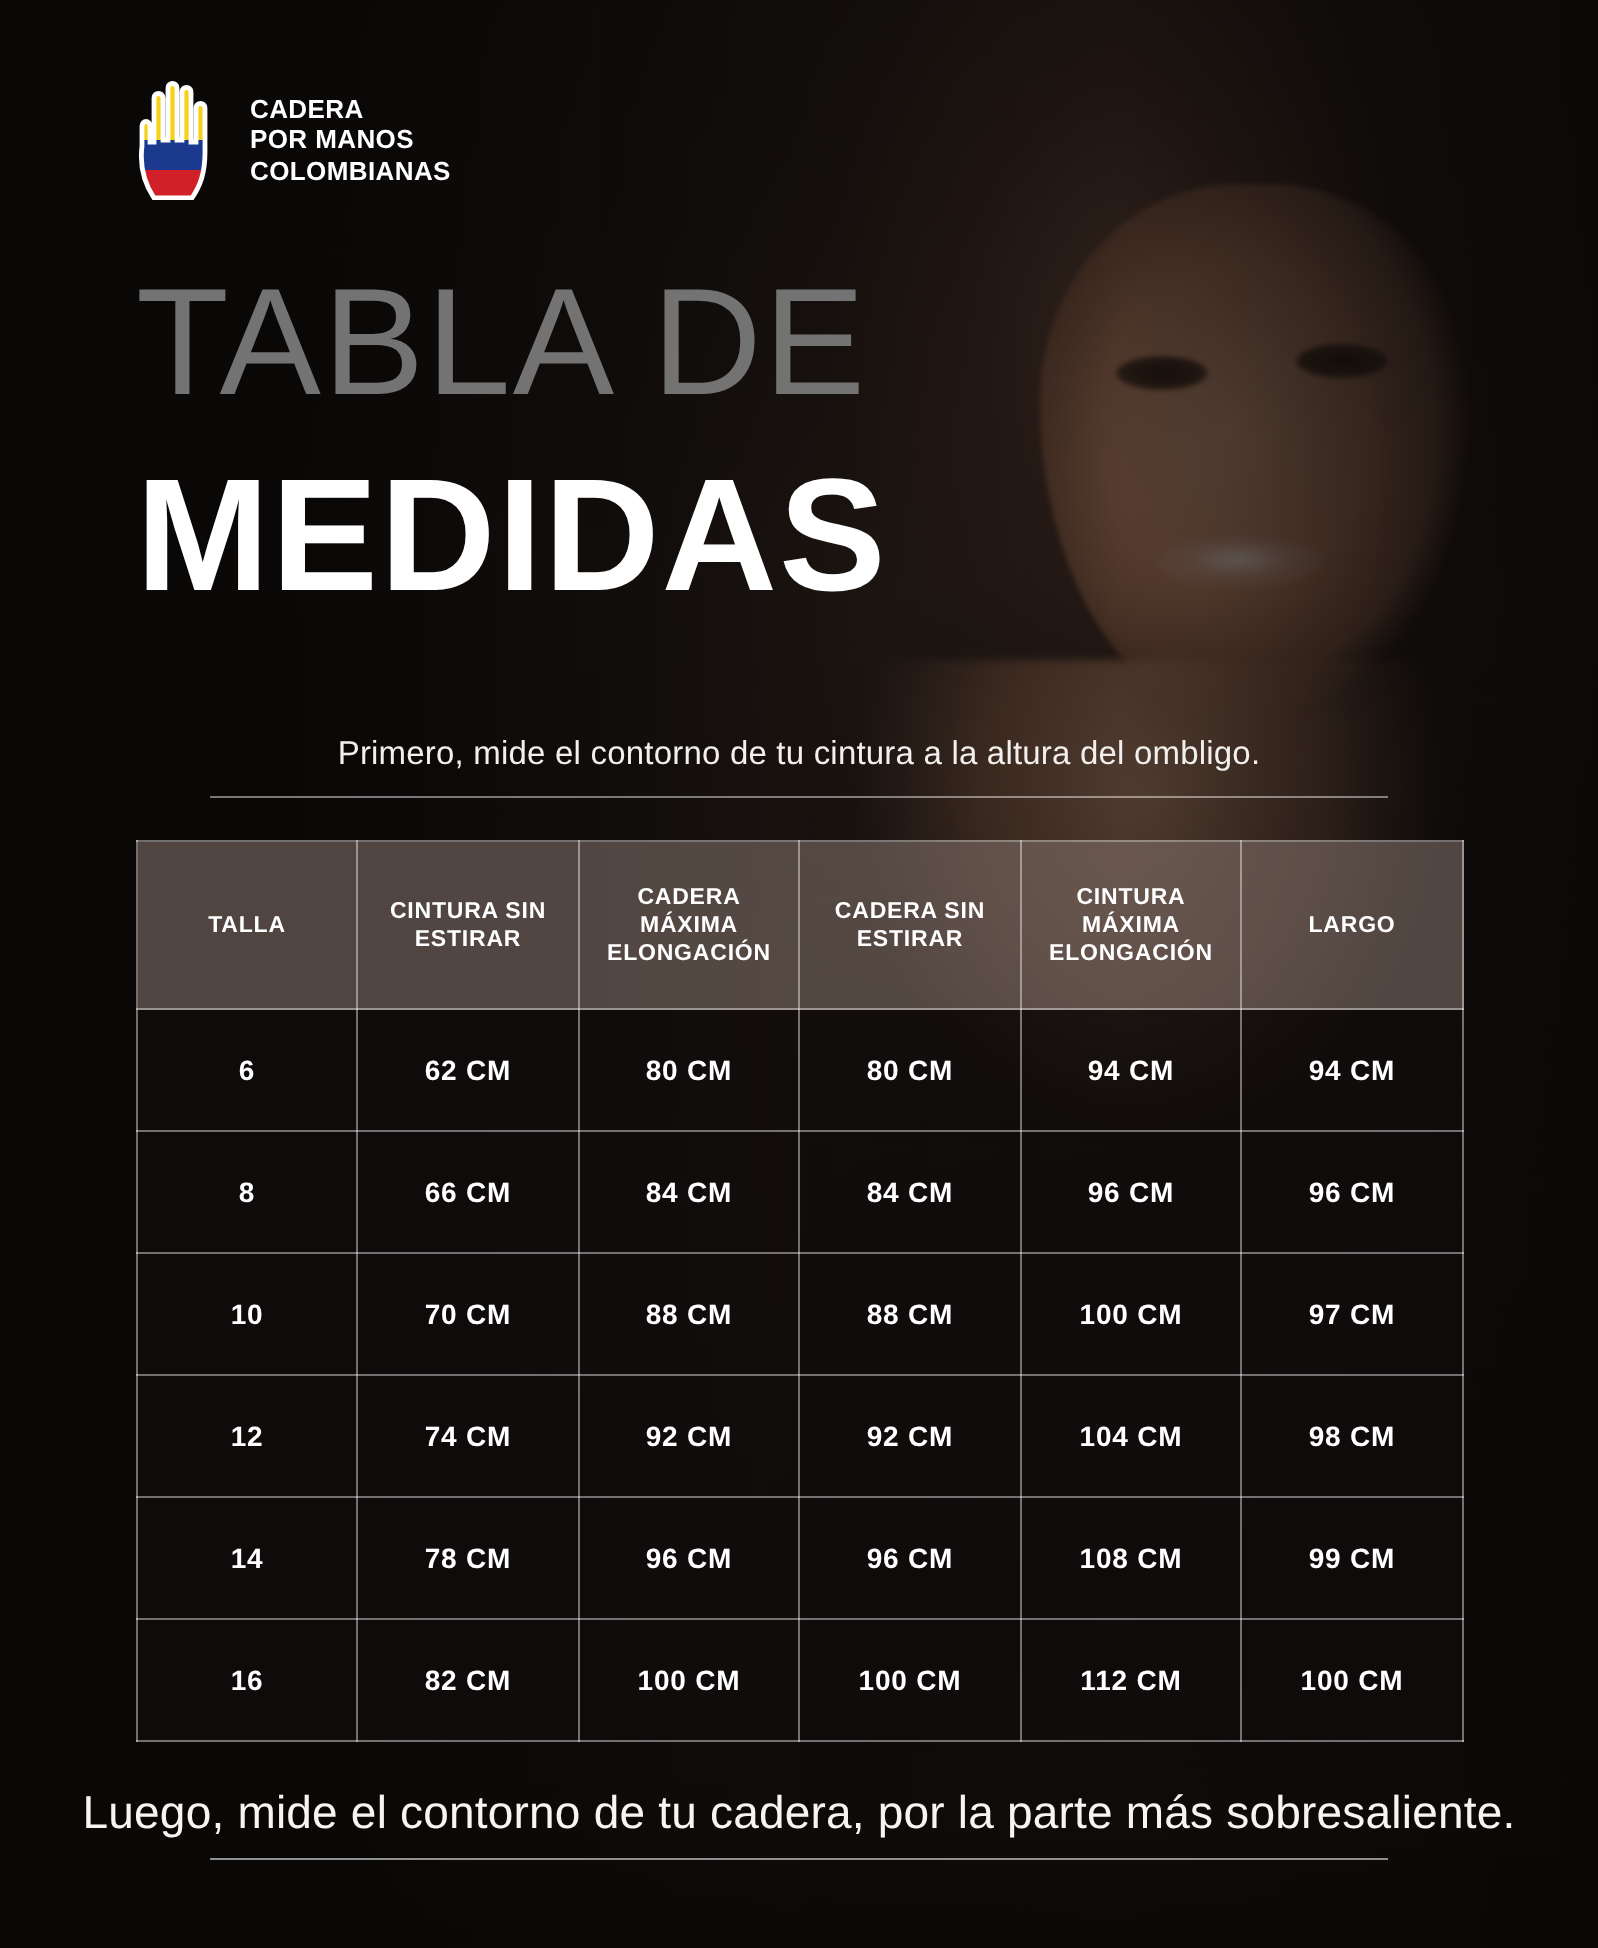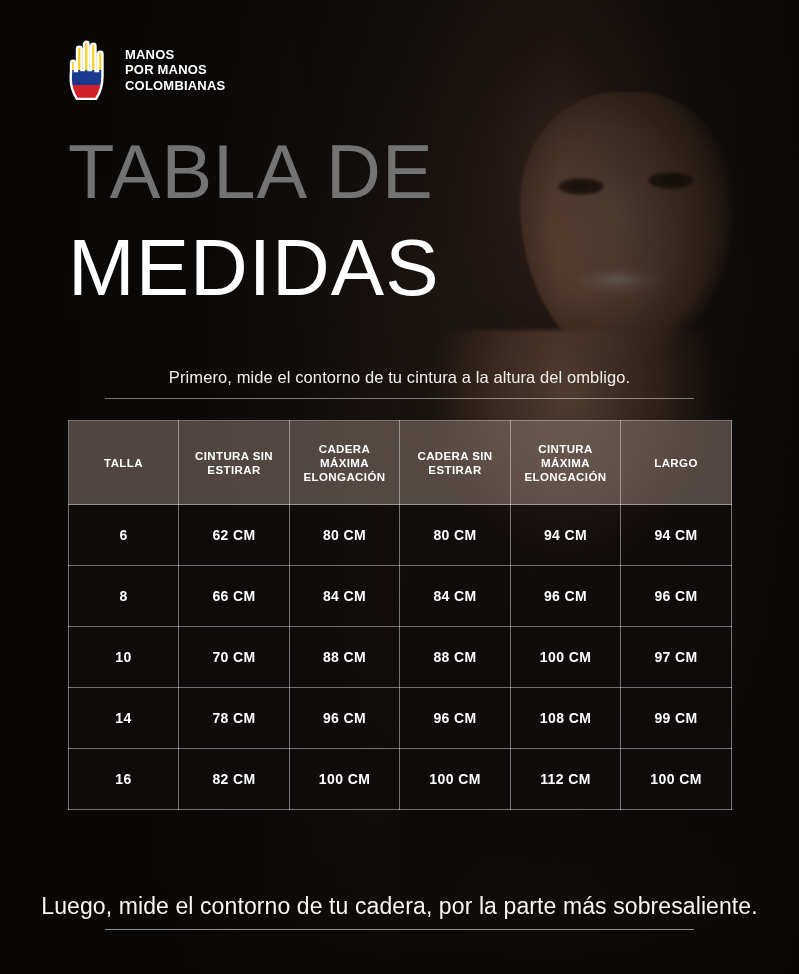--- a/index.html
+++ b/index.html
@@ -132,21 +132,21 @@
     line-height: 84px;
     font-weight: 300;
     letter-spacing: 1px;
   }
   .title-2 {
     position: absolute;
     top: 224px; left: 68px;
     color: #ffffff;
     font-size: 80px;
     line-height: 88px;
-    font-weight: normal;
+    font-weight: bold;
     letter-spacing: 1px;
   }
 
   
   .intro {
     position: absolute;
     top: 368px; left: 0; width: 799px;
     text-align: center;
     color: #f2efed;
     font-size: 16.5px;
@@ -250,21 +250,21 @@
           </g>
           <path d="M9,59 C3,50 2,41 3,33 L3,23 C3,20 7,20 7,23 L7,31
                    L9,31 L9,9 C9,6 13.5,6 13.5,9 L13.5,30
                    L16,30 L16,4 C16,1 20.5,1 20.5,4 L20.5,30
                    L23,30 L23,6 C23,3 27.5,3 27.5,6 L27.5,31
                    L30,31 L30,14 C30,11 34.5,11 34.5,14 L34.5,36
                    C34.5,47 32,53 28,59 Z" fill="none" stroke="#ffffff" stroke-width="2.4"></path>
         </svg>
       </div>
       <div class="logo-text">
-        <div>MANOS</div>
+        <div>CADERA</div>
         <div>POR MANOS</div>
         <div>COLOMBIANAS</div>
       </div>
     </div>
 
     <div class="title-1">TABLA DE</div>
     <div class="title-2">MEDIDAS</div>
 
     <div class="intro">Primero, mide  el contorno de tu cintura a la altura del ombligo.</div>
     <div class="rule-top"></div>
@@ -308,20 +308,28 @@
           </tr>
           <tr>
             <td>10</td>
             <td>70 CM</td>
             <td>88 CM</td>
             <td>88 CM</td>
             <td>100 CM</td>
             <td>97 CM</td>
           </tr>
           <tr>
+            <td>12</td>
+            <td>74 CM</td>
+            <td>92 CM</td>
+            <td>92 CM</td>
+            <td>104 CM</td>
+            <td>98 CM</td>
+          </tr>
+          <tr>
             <td>14</td>
             <td>78 CM</td>
             <td>96 CM</td>
             <td>96 CM</td>
             <td>108 CM</td>
             <td>99 CM</td>
           </tr>
           <tr>
             <td>16</td>
             <td>82 CM</td>

